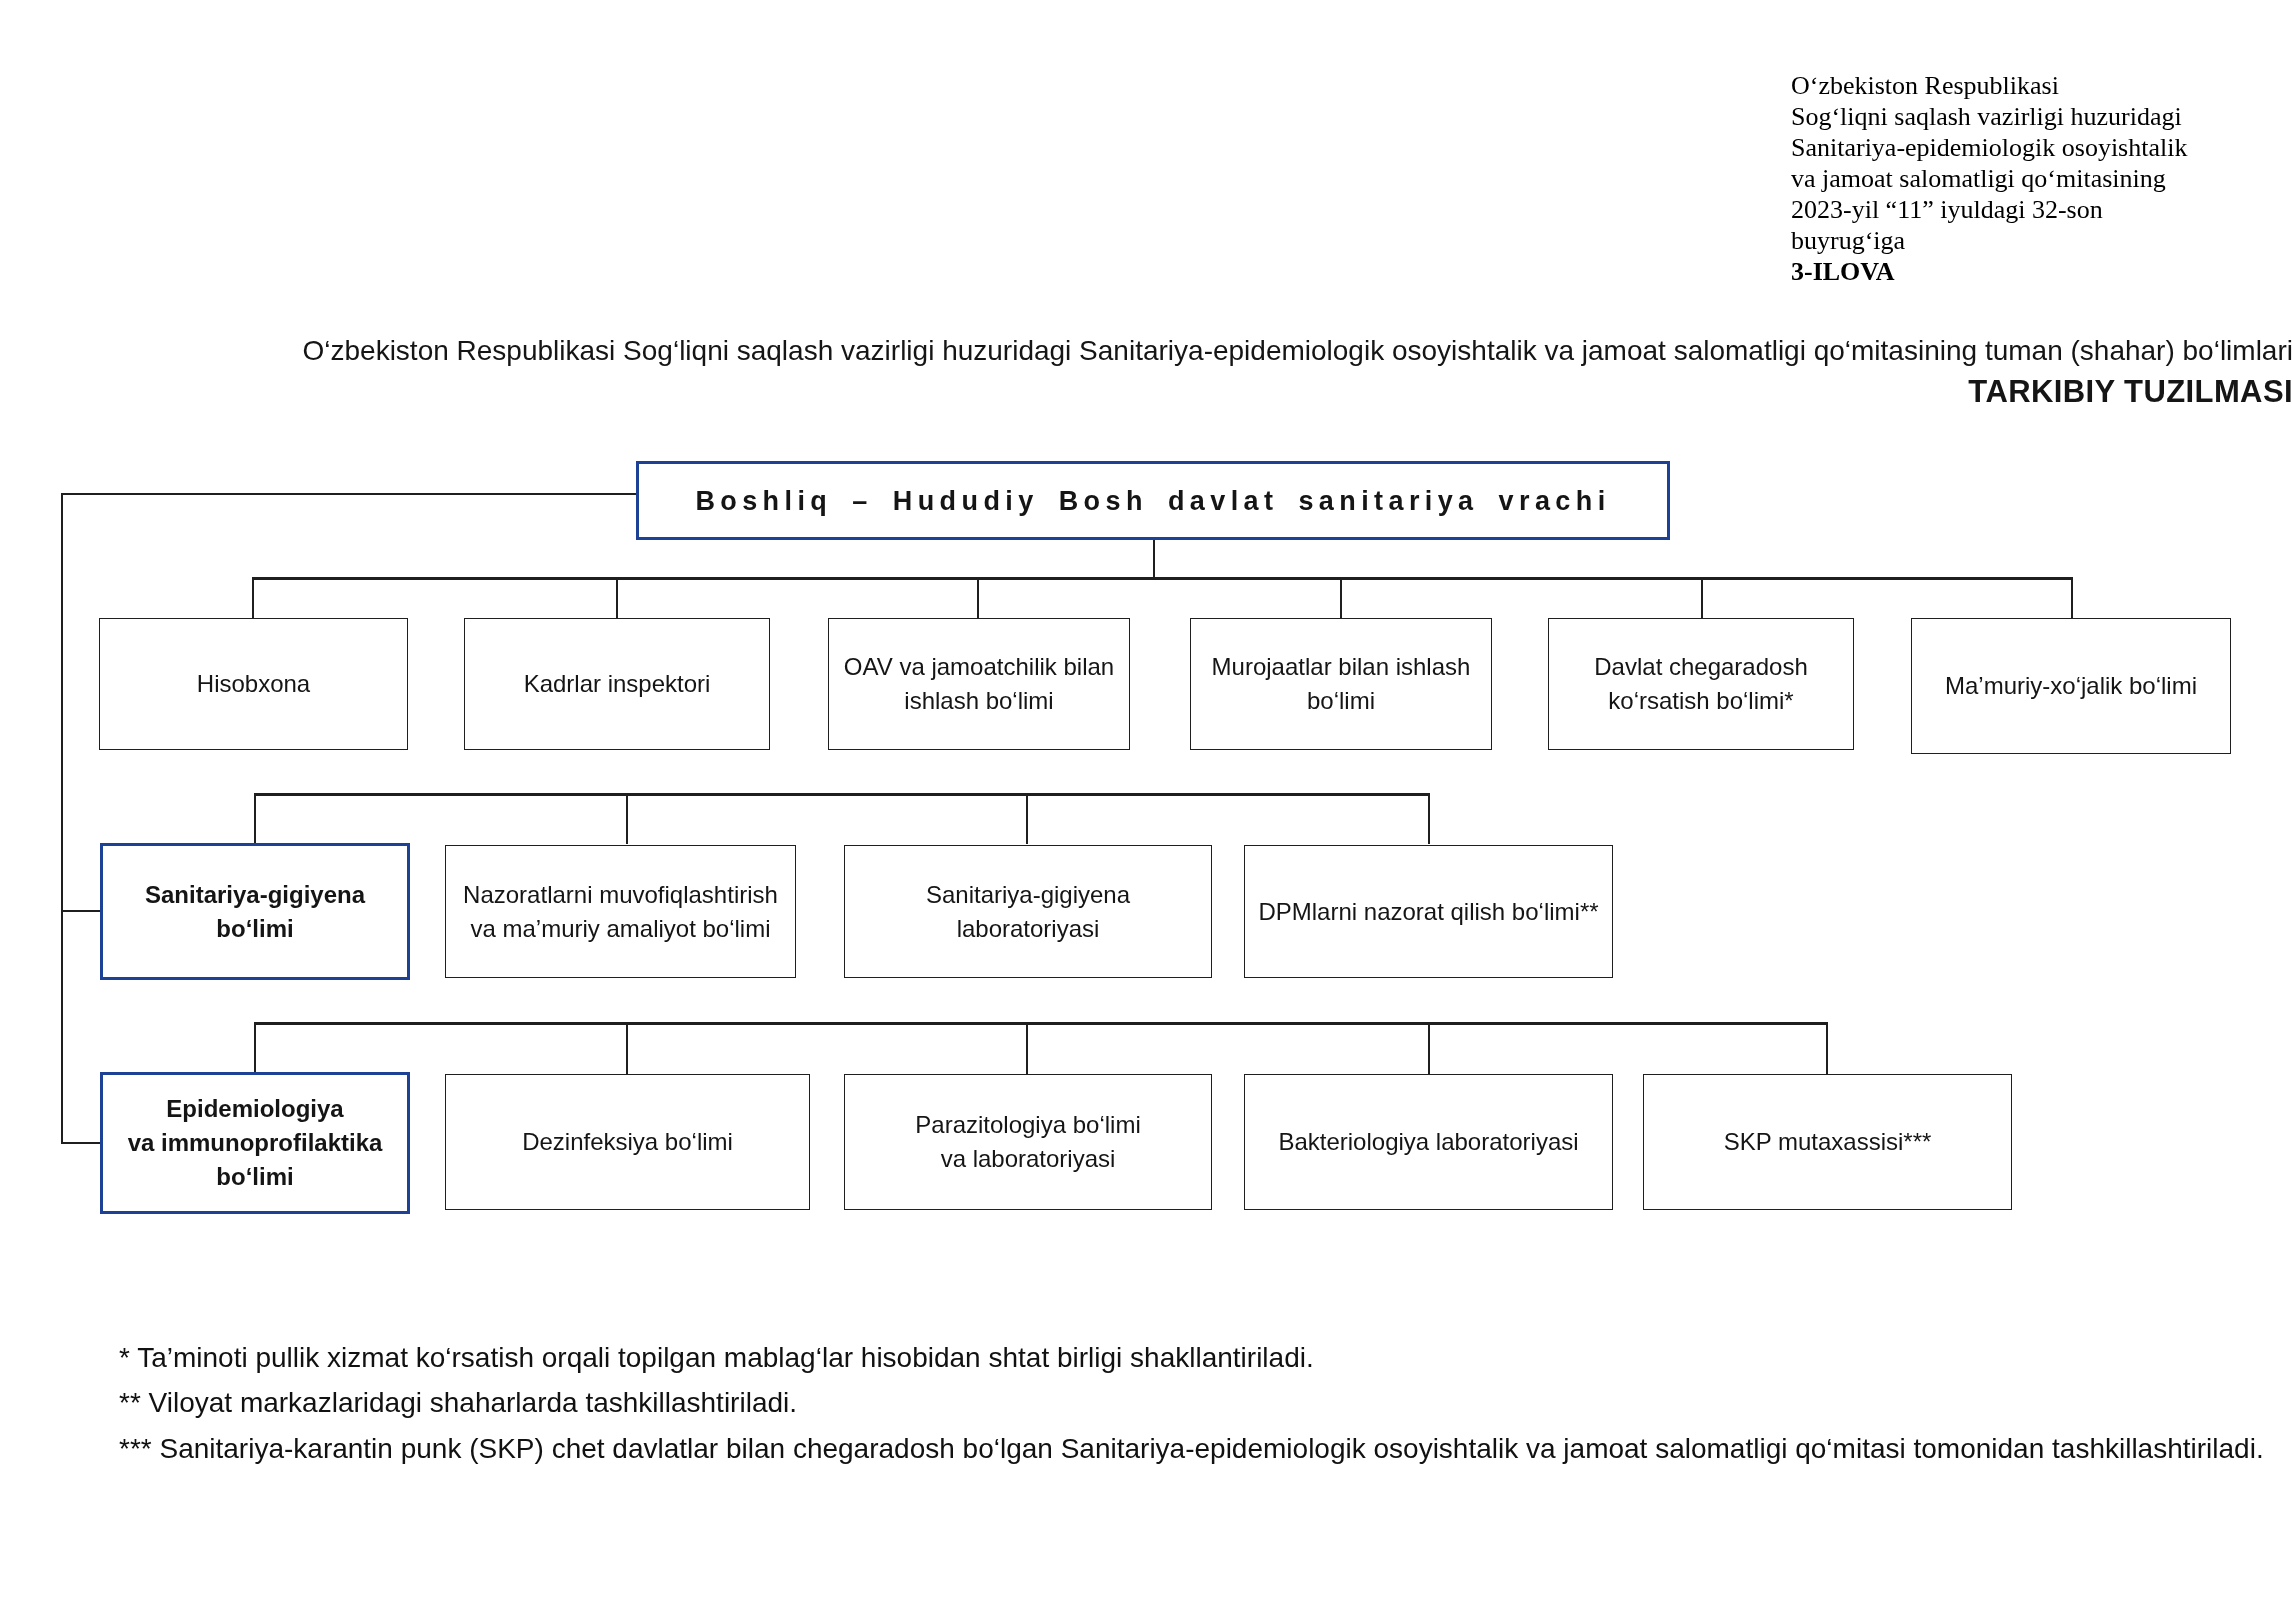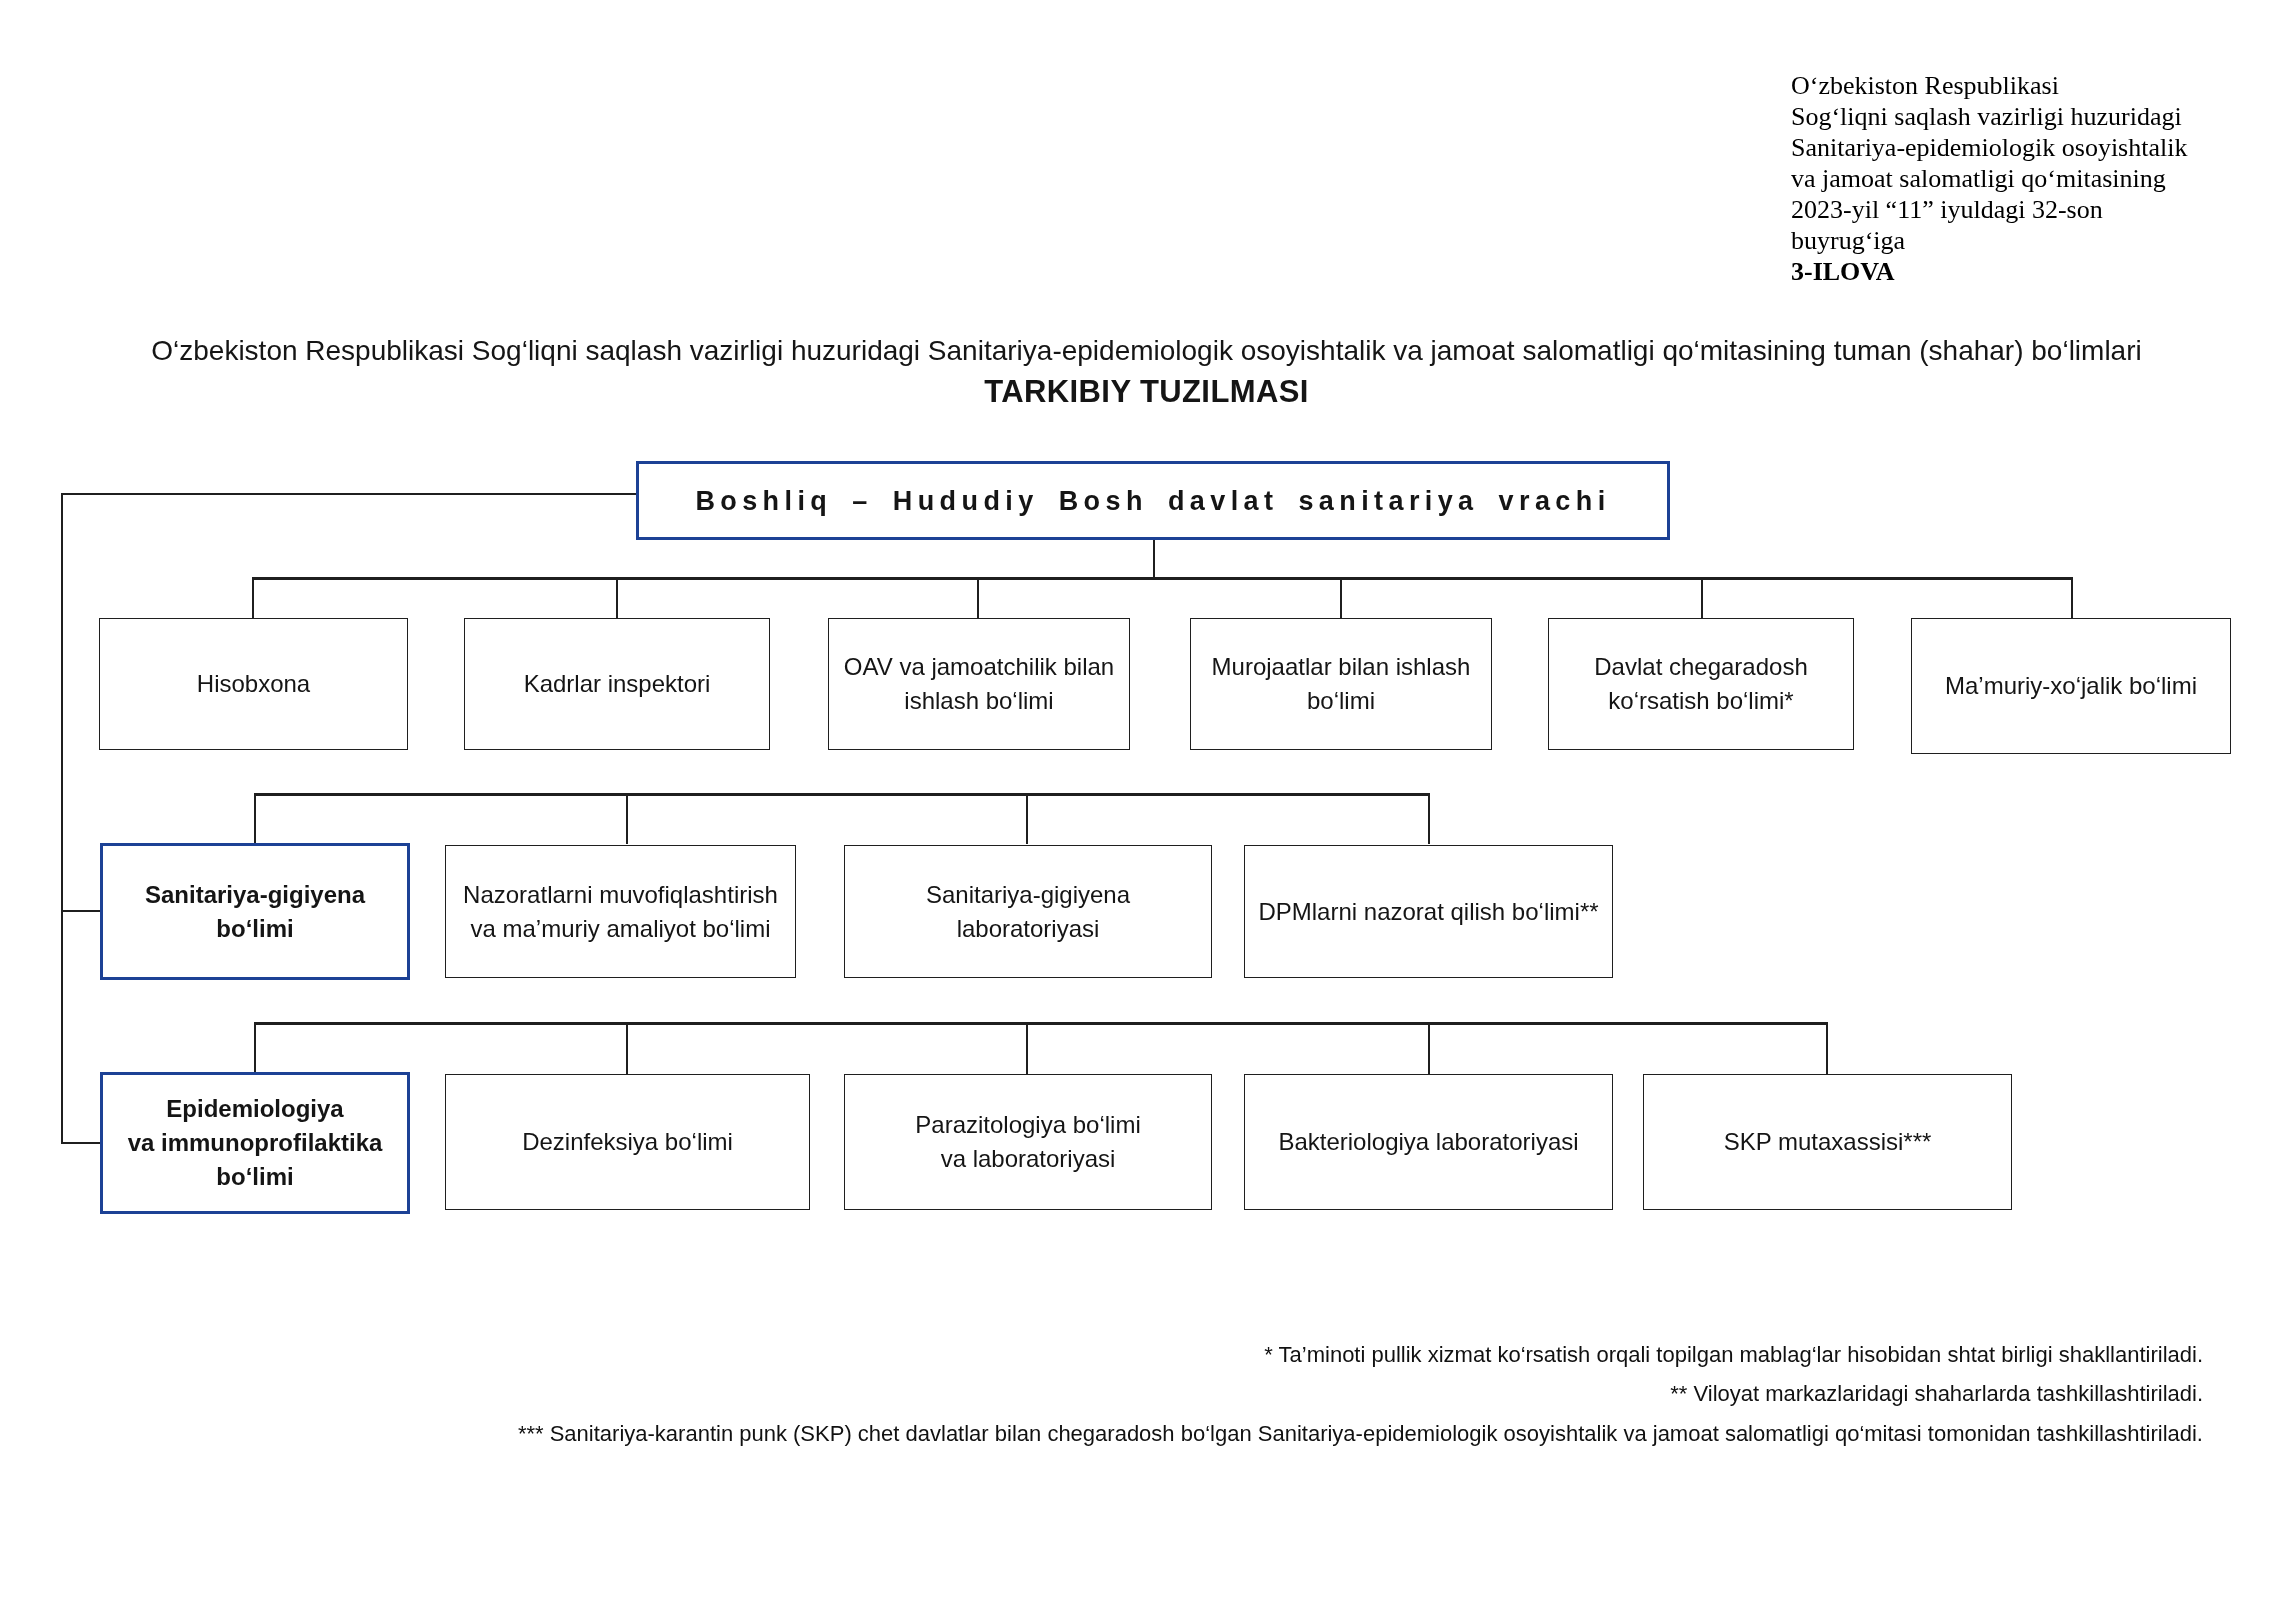--- a/index.html
+++ b/index.html
@@ -20,29 +20,29 @@
     text-align: left;
     font-family: "Liberation Serif", serif;
     font-size: 26px; line-height: 31px; color: #000000;
   }
   .header-right .hline { white-space: nowrap; }
   .header-right .hline.bold { font-weight: bold; }
 
   .doc-title {
     position: absolute;
     left: 0; right: 0; top: 333px;
-    text-align: center;
+    text-align: right;
   }
   .doc-title .t1 { font-size: 28px; line-height: 36px; }
   .doc-title .t2 { font-size: 31px; line-height: 36px; font-weight: bold; margin-top: 5.4px; letter-spacing: 0.4px; }
 
   .footnotes {
     position: absolute;
     left: 119px; top: 1342px; right: 90px;
-    font-size: 22px; color: #111111; text-align: right;
+    font-size: 28px; color: #111111;
   }
   .footnotes .fn { margin: 0 0 13.4px 0; white-space: nowrap; }
 
   
   .box {
     position: absolute;
     background: #ffffff;
     border: 1.8px solid #1f1f1f;
     display: flex; align-items: center; justify-content: center;
     text-align: center;

